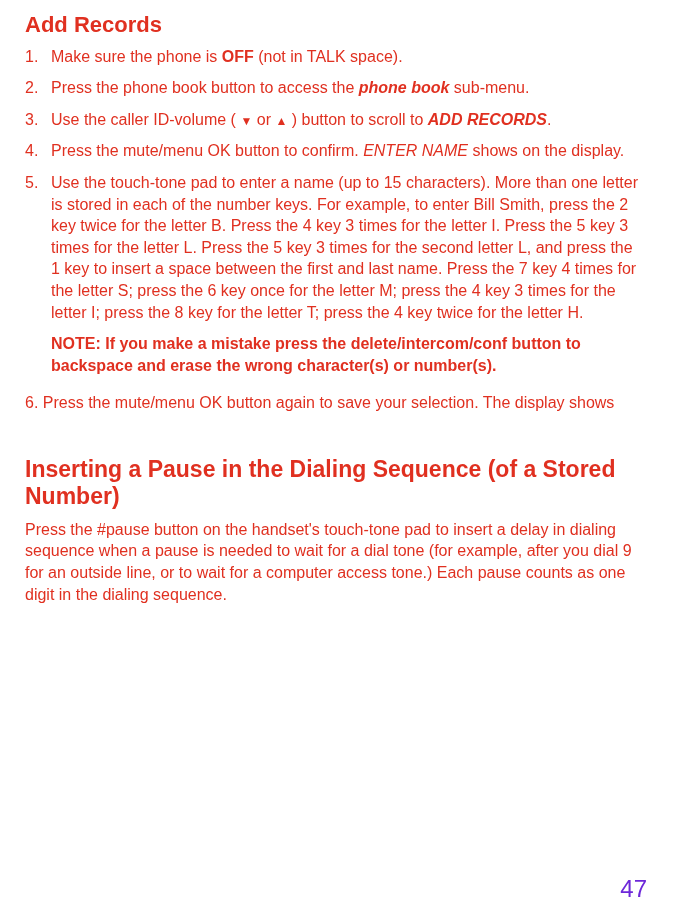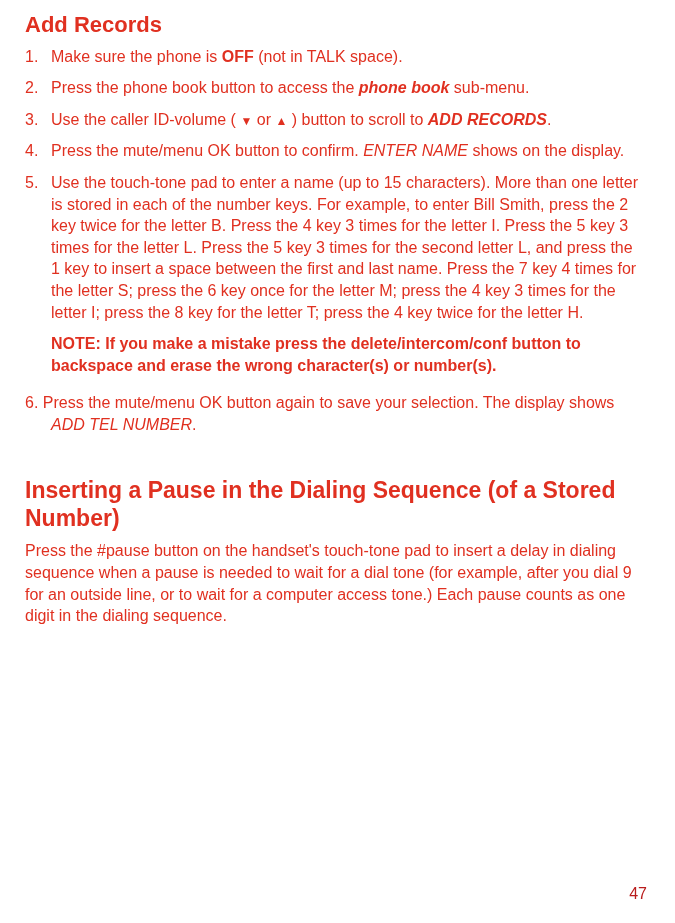--- a/index.html
+++ b/index.html
@@ -42,22 +42,22 @@
       margin-bottom: 16px;
       padding-left: 26px;
     }
     .plain-step { margin-bottom: 10px; }
     .plain-step .indent { padding-left: 26px; display: block; }
     .para { margin-bottom: 0; }
     .page-num {
       position: absolute;
       bottom: 18px;
       right: 28px;
-      font-size: 16px;
-      color: #b91c1c;
+      font-size: 24px;
+      color: #6d28d9;
       font-weight: 400;
     }
     .arrow { font-size: 12px; vertical-align: middle; }
   </style>
 </head>
 <body>
 
 <h1 class="section-heading">Add Records</h1>
 
 <ol class="steps">
@@ -88,21 +88,20 @@
   <li>
     <span class="num">5.</span>
     <span class="body">Use the touch-tone pad to enter a name (up to 15 characters). More than one letter is stored in each of the number keys. For example, to enter Bill Smith, press the 2 key twice for the letter B. Press the 4 key 3 times for the letter I. Press the 5 key 3 times for the letter L. Press the 5 key 3 times for the second letter L, and press the 1 key to insert a space between the first and last name. Press the 7 key 4 times for the letter S; press the 6 key once for the letter M; press the 4 key 3 times for the letter I; press the 8 key for the letter T; press the 4 key twice for the letter H.</span>
   </li>
 </ol>
 
 <div class="note">NOTE: If you make a mistake press the delete/intercom/conf button to backspace and erase the wrong character(s) or number(s).</div>
 
 <div class="plain-step">
   <span>6. Press the mute/menu OK button again to save your selection. The display shows </span><br>
-  <span class="indent"><span class="italic">ADD TEL NUMBER</span><span>.</span></span>
 </div>
 
 <div class="plain-step">
   <br>
 </div>
 
 <h1 class="section-heading big">Inserting a Pause in the Dialing Sequence (of a Stored Number)</h1>
 
 <div class="para">Press the #pause button on the handset's touch-tone pad to insert a delay in dialing sequence when a pause is needed to wait for a dial tone (for example, after you dial 9 for an outside line, or to wait for a computer access tone.) Each pause counts as one digit in the dialing sequence.</div>
 

